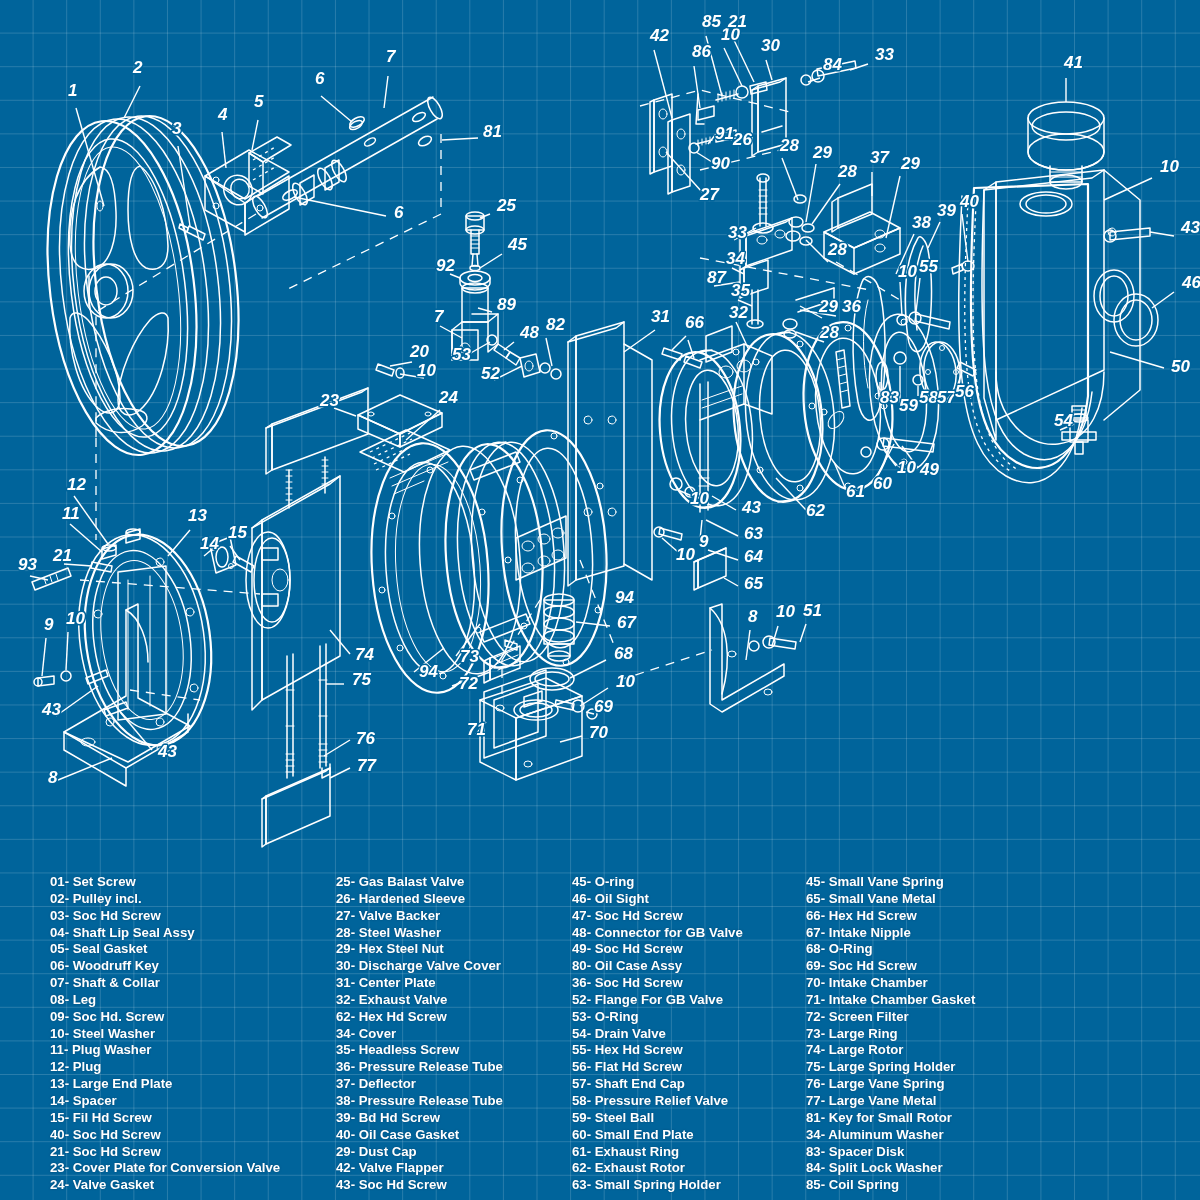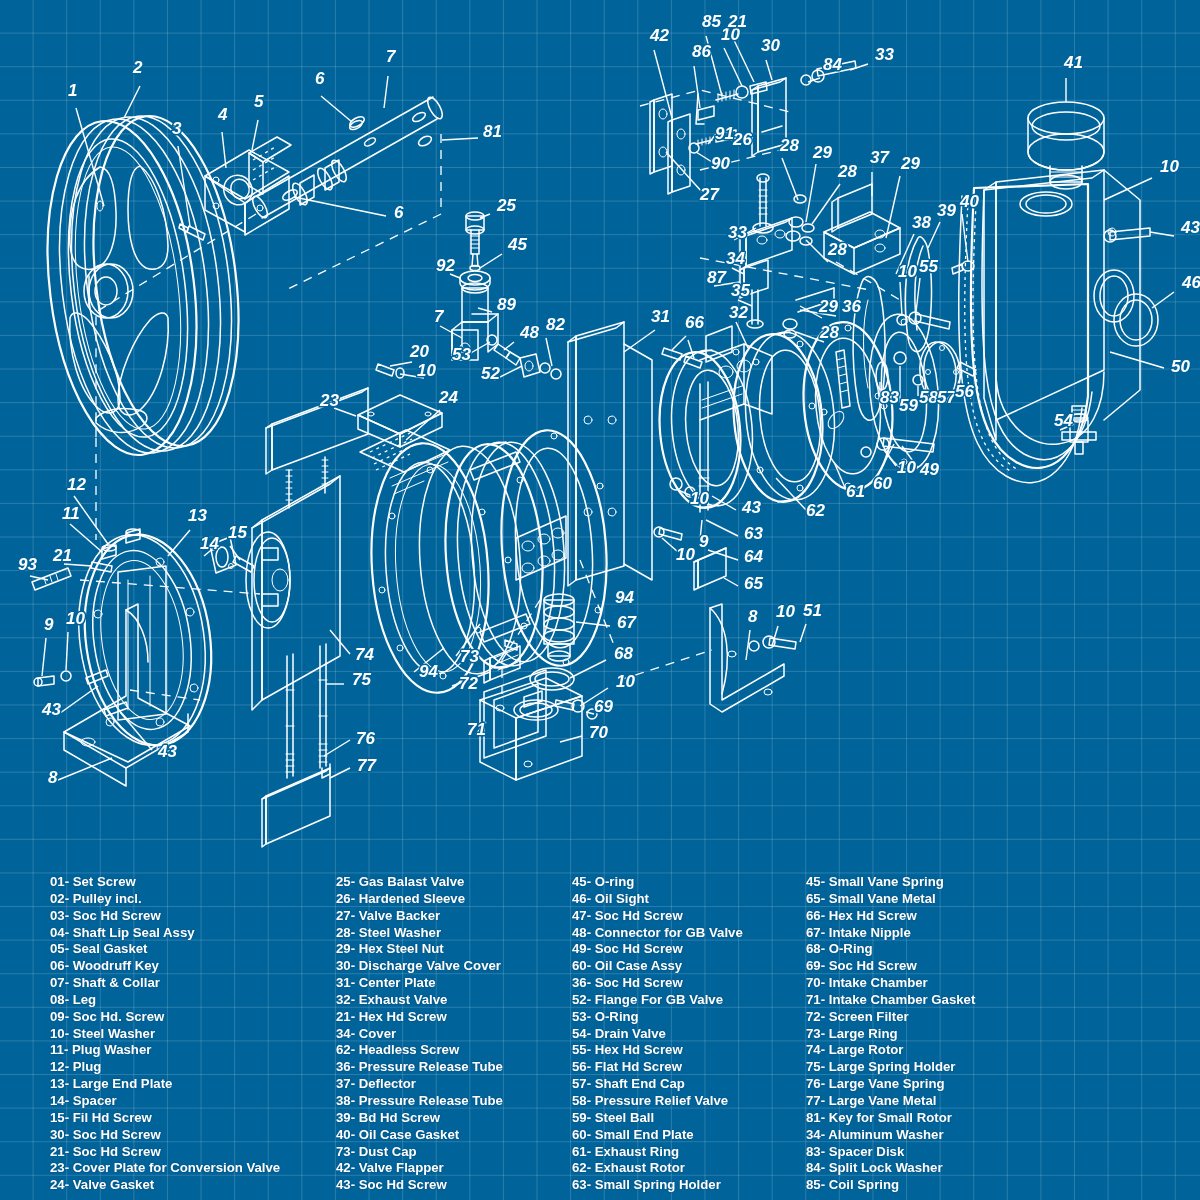--- a/index.html
+++ b/index.html
@@ -856,53 +856,53 @@
       <div class="row">06- Woodruff Key</div>
       <div class="row">07- Shaft &amp; Collar</div>
       <div class="row">08- Leg</div>
       <div class="row">09- Soc Hd. Screw</div>
       <div class="row">10- Steel Washer</div>
       <div class="row">11- Plug Washer</div>
       <div class="row">12- Plug</div>
       <div class="row">13- Large End Plate</div>
       <div class="row">14- Spacer</div>
       <div class="row">15- Fil Hd Screw</div>
-      <div class="row">30- Soc Hd Screw</div>
+      <div class="row">40- Soc Hd Screw</div>
       <div class="row">21- Soc Hd Screw</div>
       <div class="row">23- Cover Plate for Conversion Valve</div>
       <div class="row">24- Valve Gasket</div>
     </div>
   <div class="lcol c1">
       <div class="row">25- Gas Balast Valve</div>
       <div class="row">26- Hardened Sleeve</div>
       <div class="row">27- Valve Backer</div>
       <div class="row">28- Steel Washer</div>
       <div class="row">29- Hex Steel Nut</div>
       <div class="row">30- Discharge Valve Cover</div>
       <div class="row">31- Center Plate</div>
       <div class="row">32- Exhaust Valve</div>
-      <div class="row">21- Hex Hd Screw</div>
+      <div class="row">62- Hex Hd Screw</div>
       <div class="row">34- Cover</div>
-      <div class="row">62- Headless Screw</div>
+      <div class="row">35- Headless Screw</div>
       <div class="row">36- Pressure Release Tube</div>
       <div class="row">37- Deflector</div>
       <div class="row">38- Pressure Release Tube</div>
       <div class="row">39- Bd Hd Screw</div>
       <div class="row">40- Oil Case Gasket</div>
-      <div class="row">73- Dust Cap</div>
+      <div class="row">29- Dust Cap</div>
       <div class="row">42-  Valve Flapper</div>
       <div class="row">43- Soc Hd Screw</div>
     </div>
   <div class="lcol c2">
       <div class="row">45- O-ring</div>
       <div class="row">46- Oil Sight</div>
       <div class="row">47- Soc Hd Screw</div>
       <div class="row">48- Connector for GB Valve</div>
       <div class="row">49- Soc Hd Screw</div>
-      <div class="row">60- Oil Case Assy</div>
+      <div class="row">80- Oil Case Assy</div>
       <div class="row">36- Soc Hd Screw</div>
       <div class="row">52- Flange For GB Valve</div>
       <div class="row">53- O-Ring</div>
       <div class="row">54- Drain Valve</div>
       <div class="row">55- Hex Hd Screw</div>
       <div class="row">56- Flat Hd Screw</div>
       <div class="row">57- Shaft End Cap</div>
       <div class="row">58- Pressure Relief Valve</div>
       <div class="row">59-  Steel Ball</div>
       <div class="row">60- Small End Plate</div>

